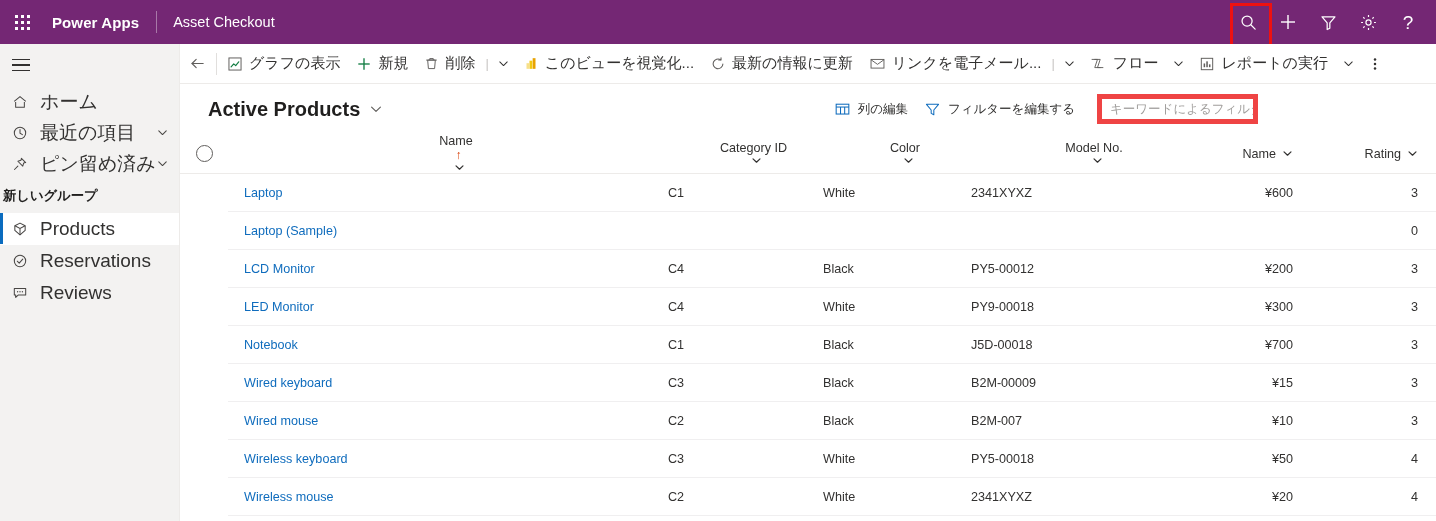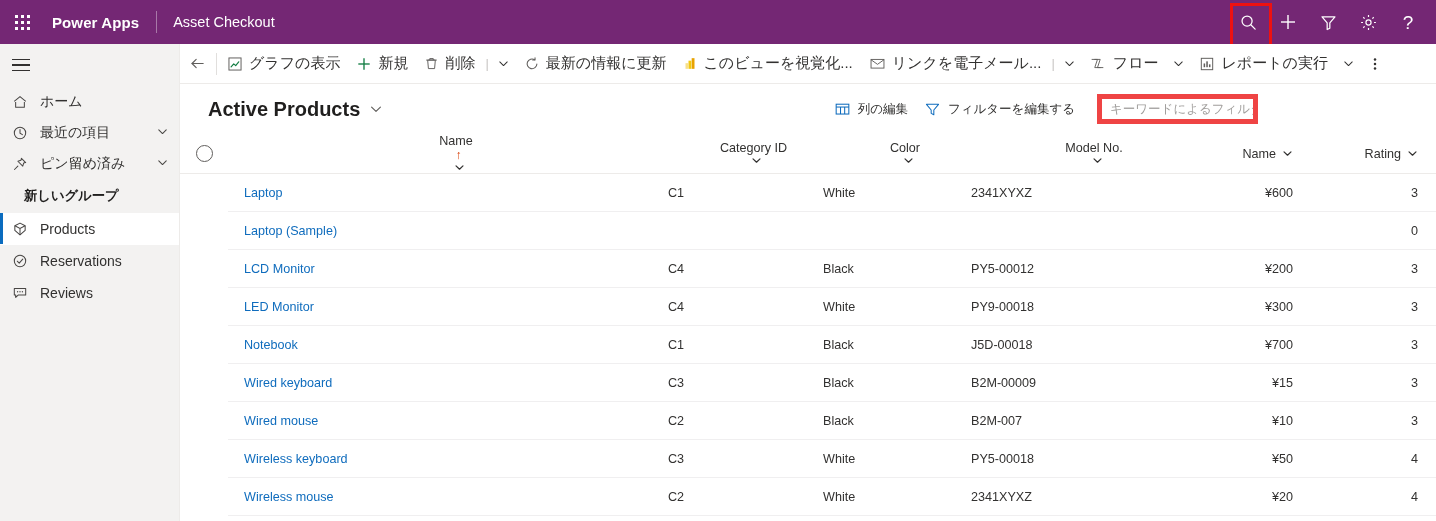--- a/index.html
+++ b/index.html
@@ -70,31 +70,31 @@
     height: 42px; display: flex; align-items: center; padding-left: 12px;
     cursor: pointer;
   }
   .hamburger { width: 18px; }
   .hamburger span {
     display: block; height: 1.4px; background: #323130; margin: 4px 0;
   }
   .nav-item {
     height: 31px; display: flex; align-items: center;
     padding-left: 12px; padding-right: 10px; cursor: pointer;
-    position: relative; color: #323130; font-size: 14px;
+    position: relative; color: #323130; font-size: 19px;
   }
   .nav-item .nic {
     width: 20px; display: flex; align-items: center; justify-content: flex-start;
     color: #484644; flex: none;
   }
   .nav-item .nlabel { margin-left: 8px; white-space: nowrap; }
   .nav-item .chev { margin-left: auto; color: #484644; }
   .nav-group-title {
     height: 34px; display: flex; align-items: center;
-    padding-left: 24px; font-size: 13.3px; font-weight: bold; color: #201f1e;
+    padding-left: 3px; font-size: 13.3px; font-weight: bold; color: #201f1e;
   }
   .nav-item.selected {
     background: #ffffff;
   }
   .nav-item.selected::before {
     content: ""; position: absolute; left: 0; top: 0;
     width: 3px; height: 31px; background: #0b6cbf;
   }
   .nav-item.entity { height: 32px; }
 
@@ -374,37 +374,37 @@
     </div>
     <span class="cmd-sep">|</span>
     <div class="caret">
       <svg width="13" height="13" viewBox="0 0 14 14" fill="none" stroke="#323130" stroke-width="1.1">
         <path d="M3 5.3L7 9.2l4-3.9" stroke-linecap="round" stroke-linejoin="round"></path>
       </svg>
     </div>
 
     <div class="cmd">
       <span class="ci">
-        <svg width="16" height="16" viewBox="0 0 18 18" fill="none" stroke="#605e5c" stroke-width="1.2">
-          <path d="M14.5 9A5.5 5.5 0 1 1 12 4.2" stroke-linecap="round"></path>
-          <path d="M12.4 1.9v2.6h-2.6" stroke-linecap="round" stroke-linejoin="round"></path>
-        </svg>
-      </span>
-      <span class="clabel">最新の情報に更新</span>
-    </div>
-
-    <div class="cmd">
-      <span class="ci">
         <svg width="15" height="15" viewBox="0 0 18 18">
           <rect x="10.4" y="2.6" width="3.4" height="12.8" fill="#e8a200"></rect>
           <rect x="6.6" y="5.6" width="3.4" height="9.8" fill="#f2c811"></rect>
           <rect x="3" y="8.6" width="3.2" height="6.8" fill="#f7e08a"></rect>
         </svg>
       </span>
       <span class="clabel">このビューを視覚化...</span>
+    </div>
+
+    <div class="cmd">
+      <span class="ci">
+        <svg width="16" height="16" viewBox="0 0 18 18" fill="none" stroke="#605e5c" stroke-width="1.2">
+          <path d="M14.5 9A5.5 5.5 0 1 1 12 4.2" stroke-linecap="round"></path>
+          <path d="M12.4 1.9v2.6h-2.6" stroke-linecap="round" stroke-linejoin="round"></path>
+        </svg>
+      </span>
+      <span class="clabel">最新の情報に更新</span>
     </div>
 
     <div class="cmd">
       <span class="ci">
         <svg width="17" height="17" viewBox="0 0 20 18" fill="none" stroke="#605e5c" stroke-width="1.1">
           <rect x="2.4" y="4.2" width="15.2" height="10.2"></rect>
           <path d="M2.4 4.6l7.6 5.4 7.6-5.4"></path>
         </svg>
       </span>
       <span class="clabel">リンクを電子メール...</span>

